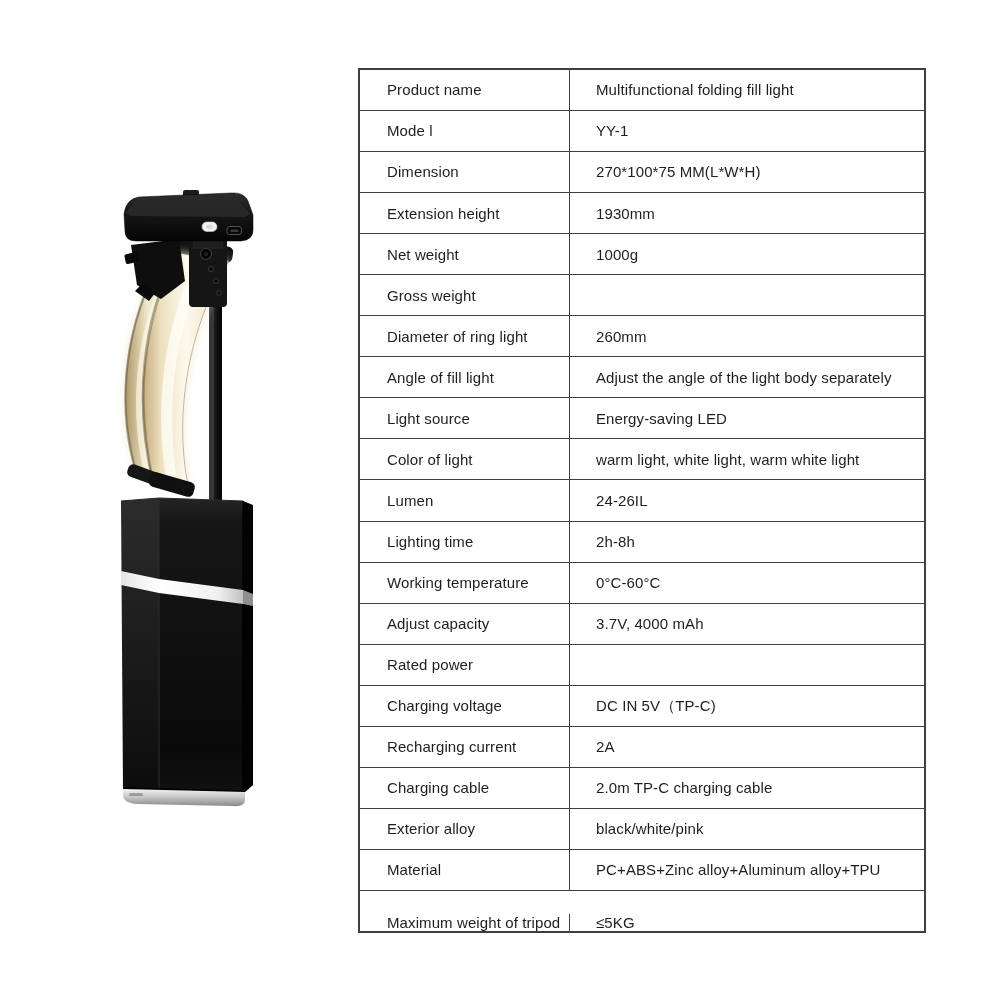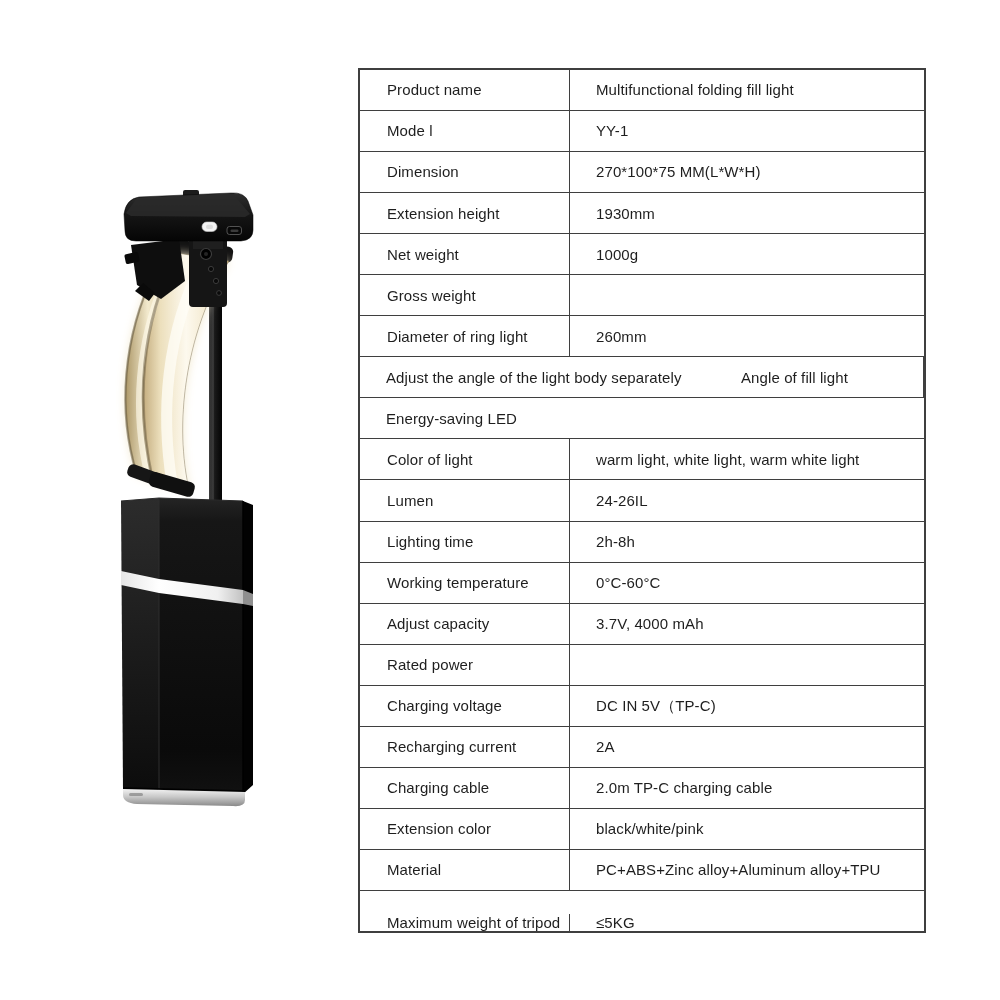--- a/index.html
+++ b/index.html
@@ -177,24 +177,25 @@
         <div class="spec-cell spec-value">1000g</div>
       </div>
       <div class="spec-row">
         <div class="spec-cell spec-label">Gross weight</div>
       </div>
       <div class="spec-row">
         <div class="spec-cell spec-label">Diameter of ring light</div>
         <div class="spec-cell spec-value">260mm</div>
       </div>
       <div class="spec-row">
+        <div class="spec-cell spec-label">Angle of fill light</div>
         <div class="spec-cell spec-value">Adjust the angle of the light body separately</div>
-        <div class="spec-cell spec-label">Angle of fill light</div>
-      </div>
-      <div class="spec-row">
+      </div>
+      <div class="spec-row">
+        <div class="spec-cell spec-label">Light source</div>
         <div class="spec-cell spec-value">Energy-saving LED</div>
       </div>
       <div class="spec-row">
         <div class="spec-cell spec-label">Color of light</div>
         <div class="spec-cell spec-value">warm light, white light, warm white light</div>
       </div>
       <div class="spec-row">
         <div class="spec-cell spec-label">Lumen</div>
         <div class="spec-cell spec-value">24-26IL</div>
       </div>
@@ -219,21 +220,21 @@
       </div>
       <div class="spec-row">
         <div class="spec-cell spec-label">Recharging current</div>
         <div class="spec-cell spec-value">2A</div>
       </div>
       <div class="spec-row">
         <div class="spec-cell spec-label">Charging cable</div>
         <div class="spec-cell spec-value">2.0m TP-C charging cable</div>
       </div>
       <div class="spec-row">
-        <div class="spec-cell spec-label">Extension color</div>
+        <div class="spec-cell spec-label">Exterior alloy</div>
         <div class="spec-cell spec-value">black/white/pink</div>
       </div>
       <div class="spec-row">
         <div class="spec-cell spec-label">Material</div>
         <div class="spec-cell spec-value">PC+ABS+Zinc alloy+Aluminum alloy+TPU</div>
       </div>
       <div class="spec-row">
         <div class="spec-cell spec-label">Maximum weight of tripod</div>
         <div class="spec-cell spec-value">≤5KG</div>
       </div>

